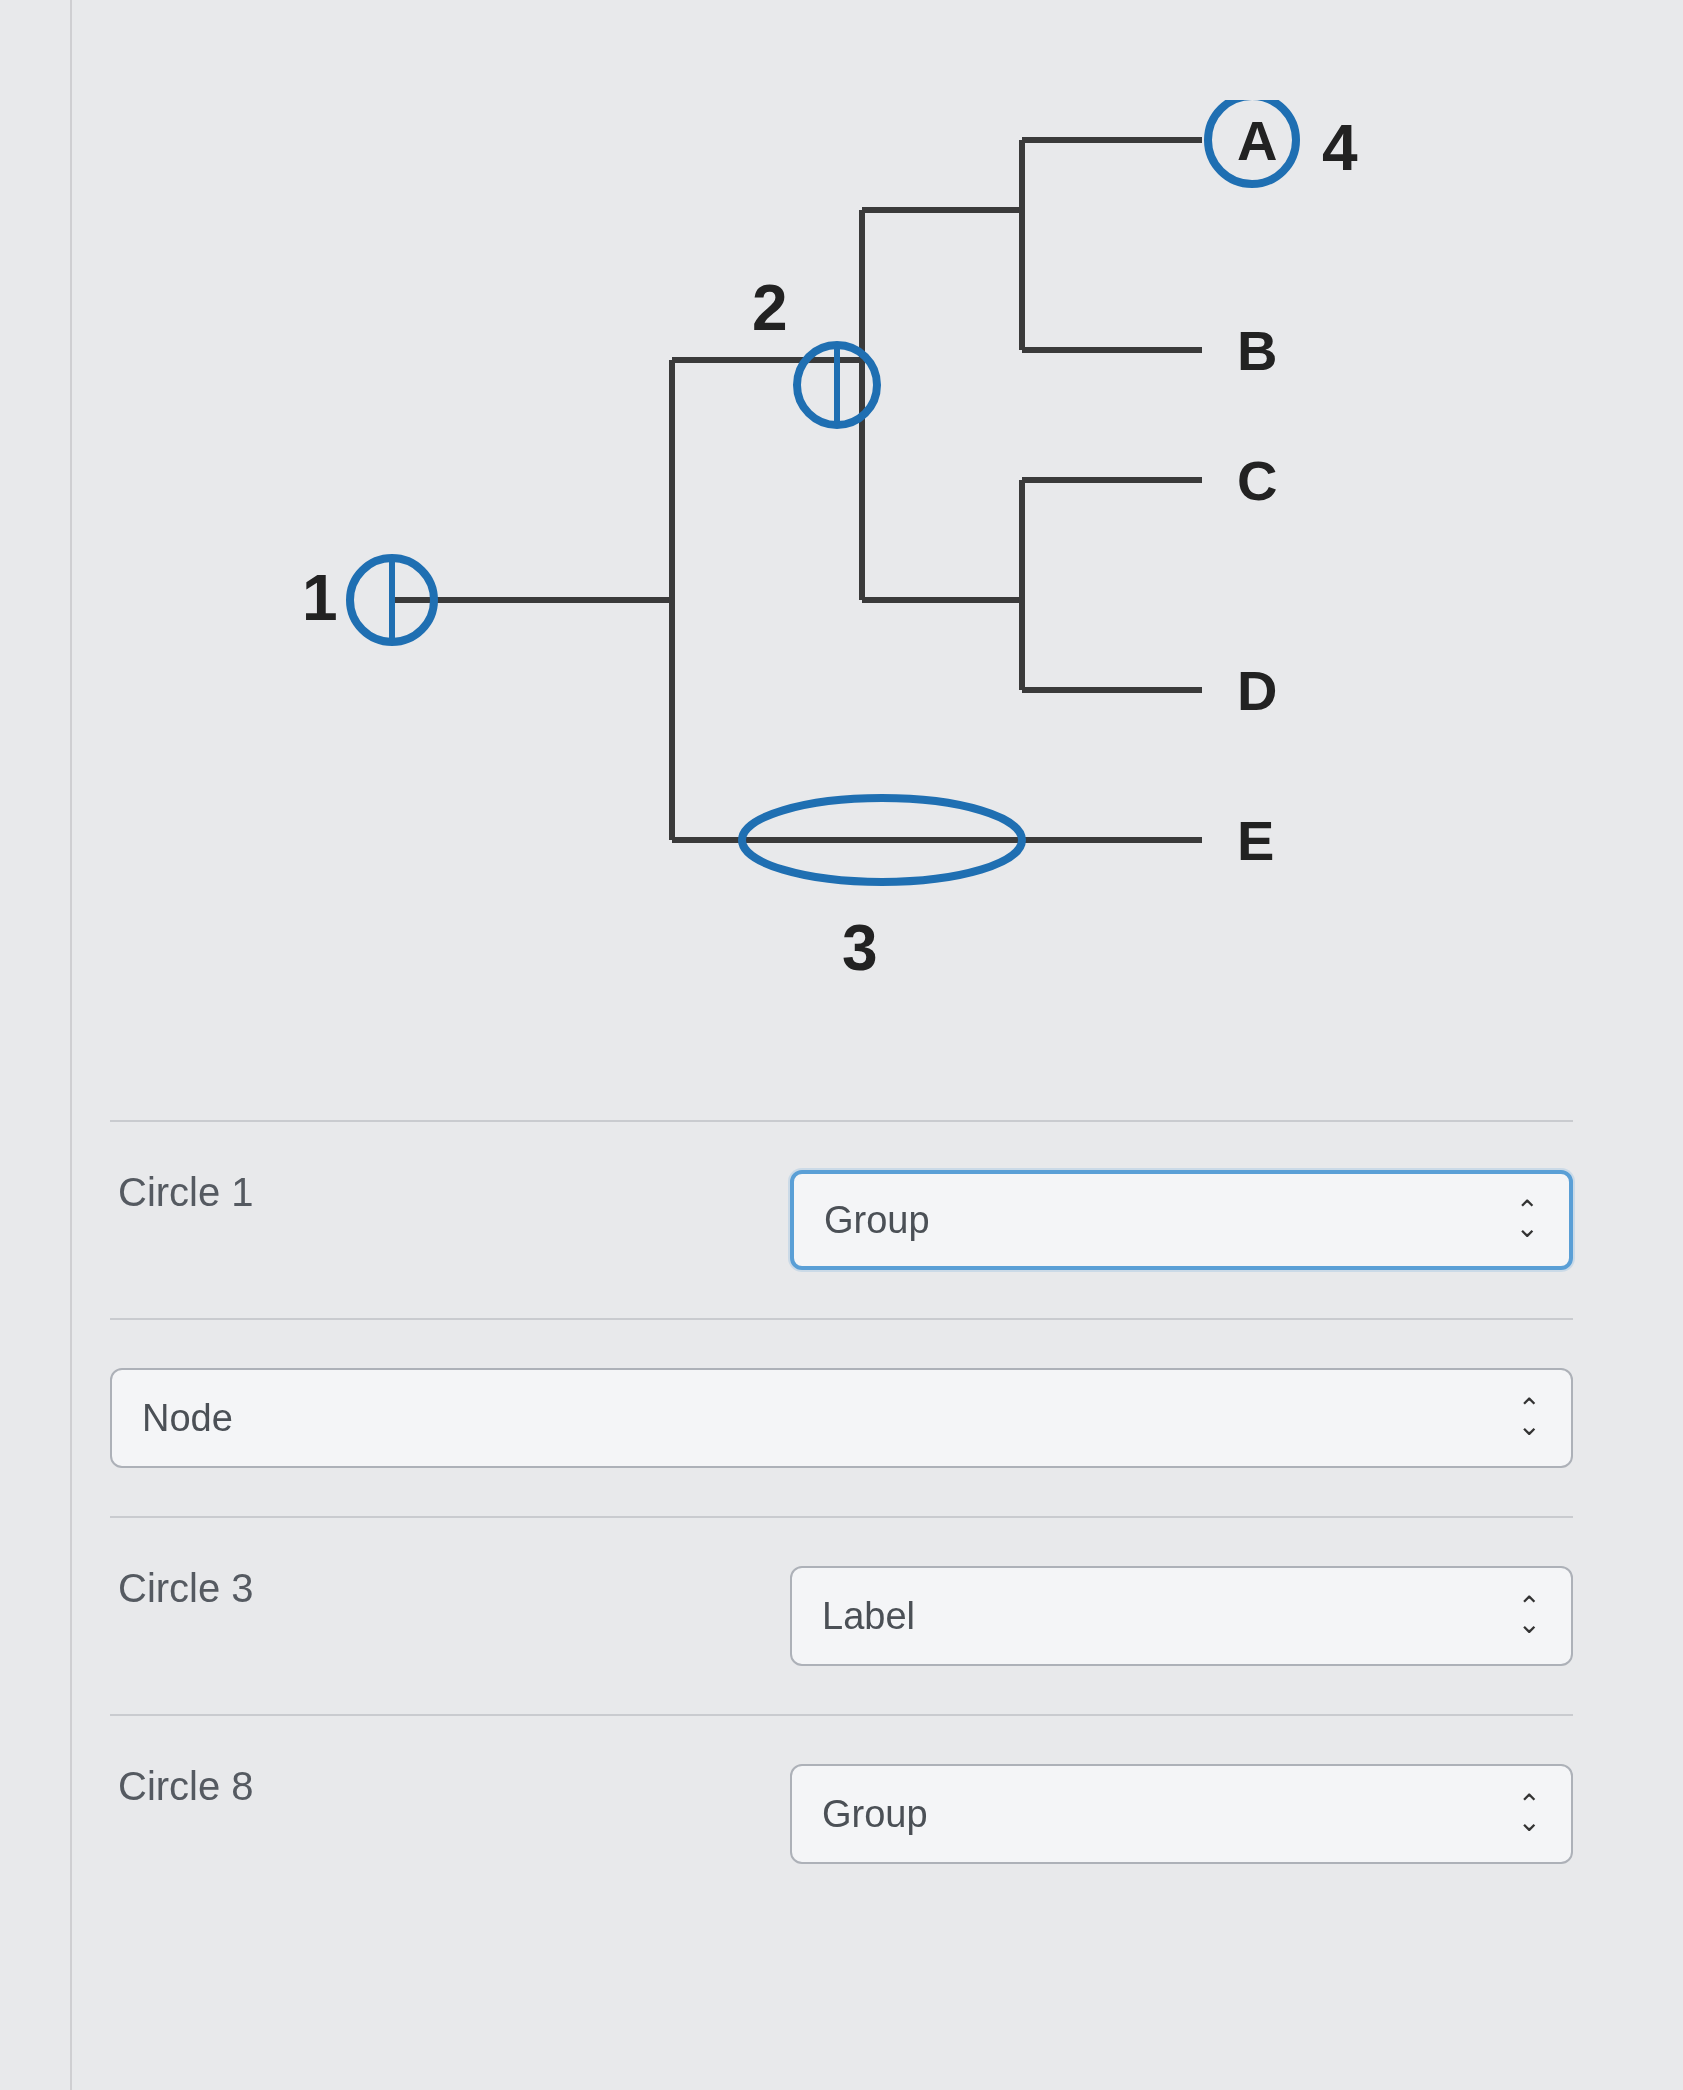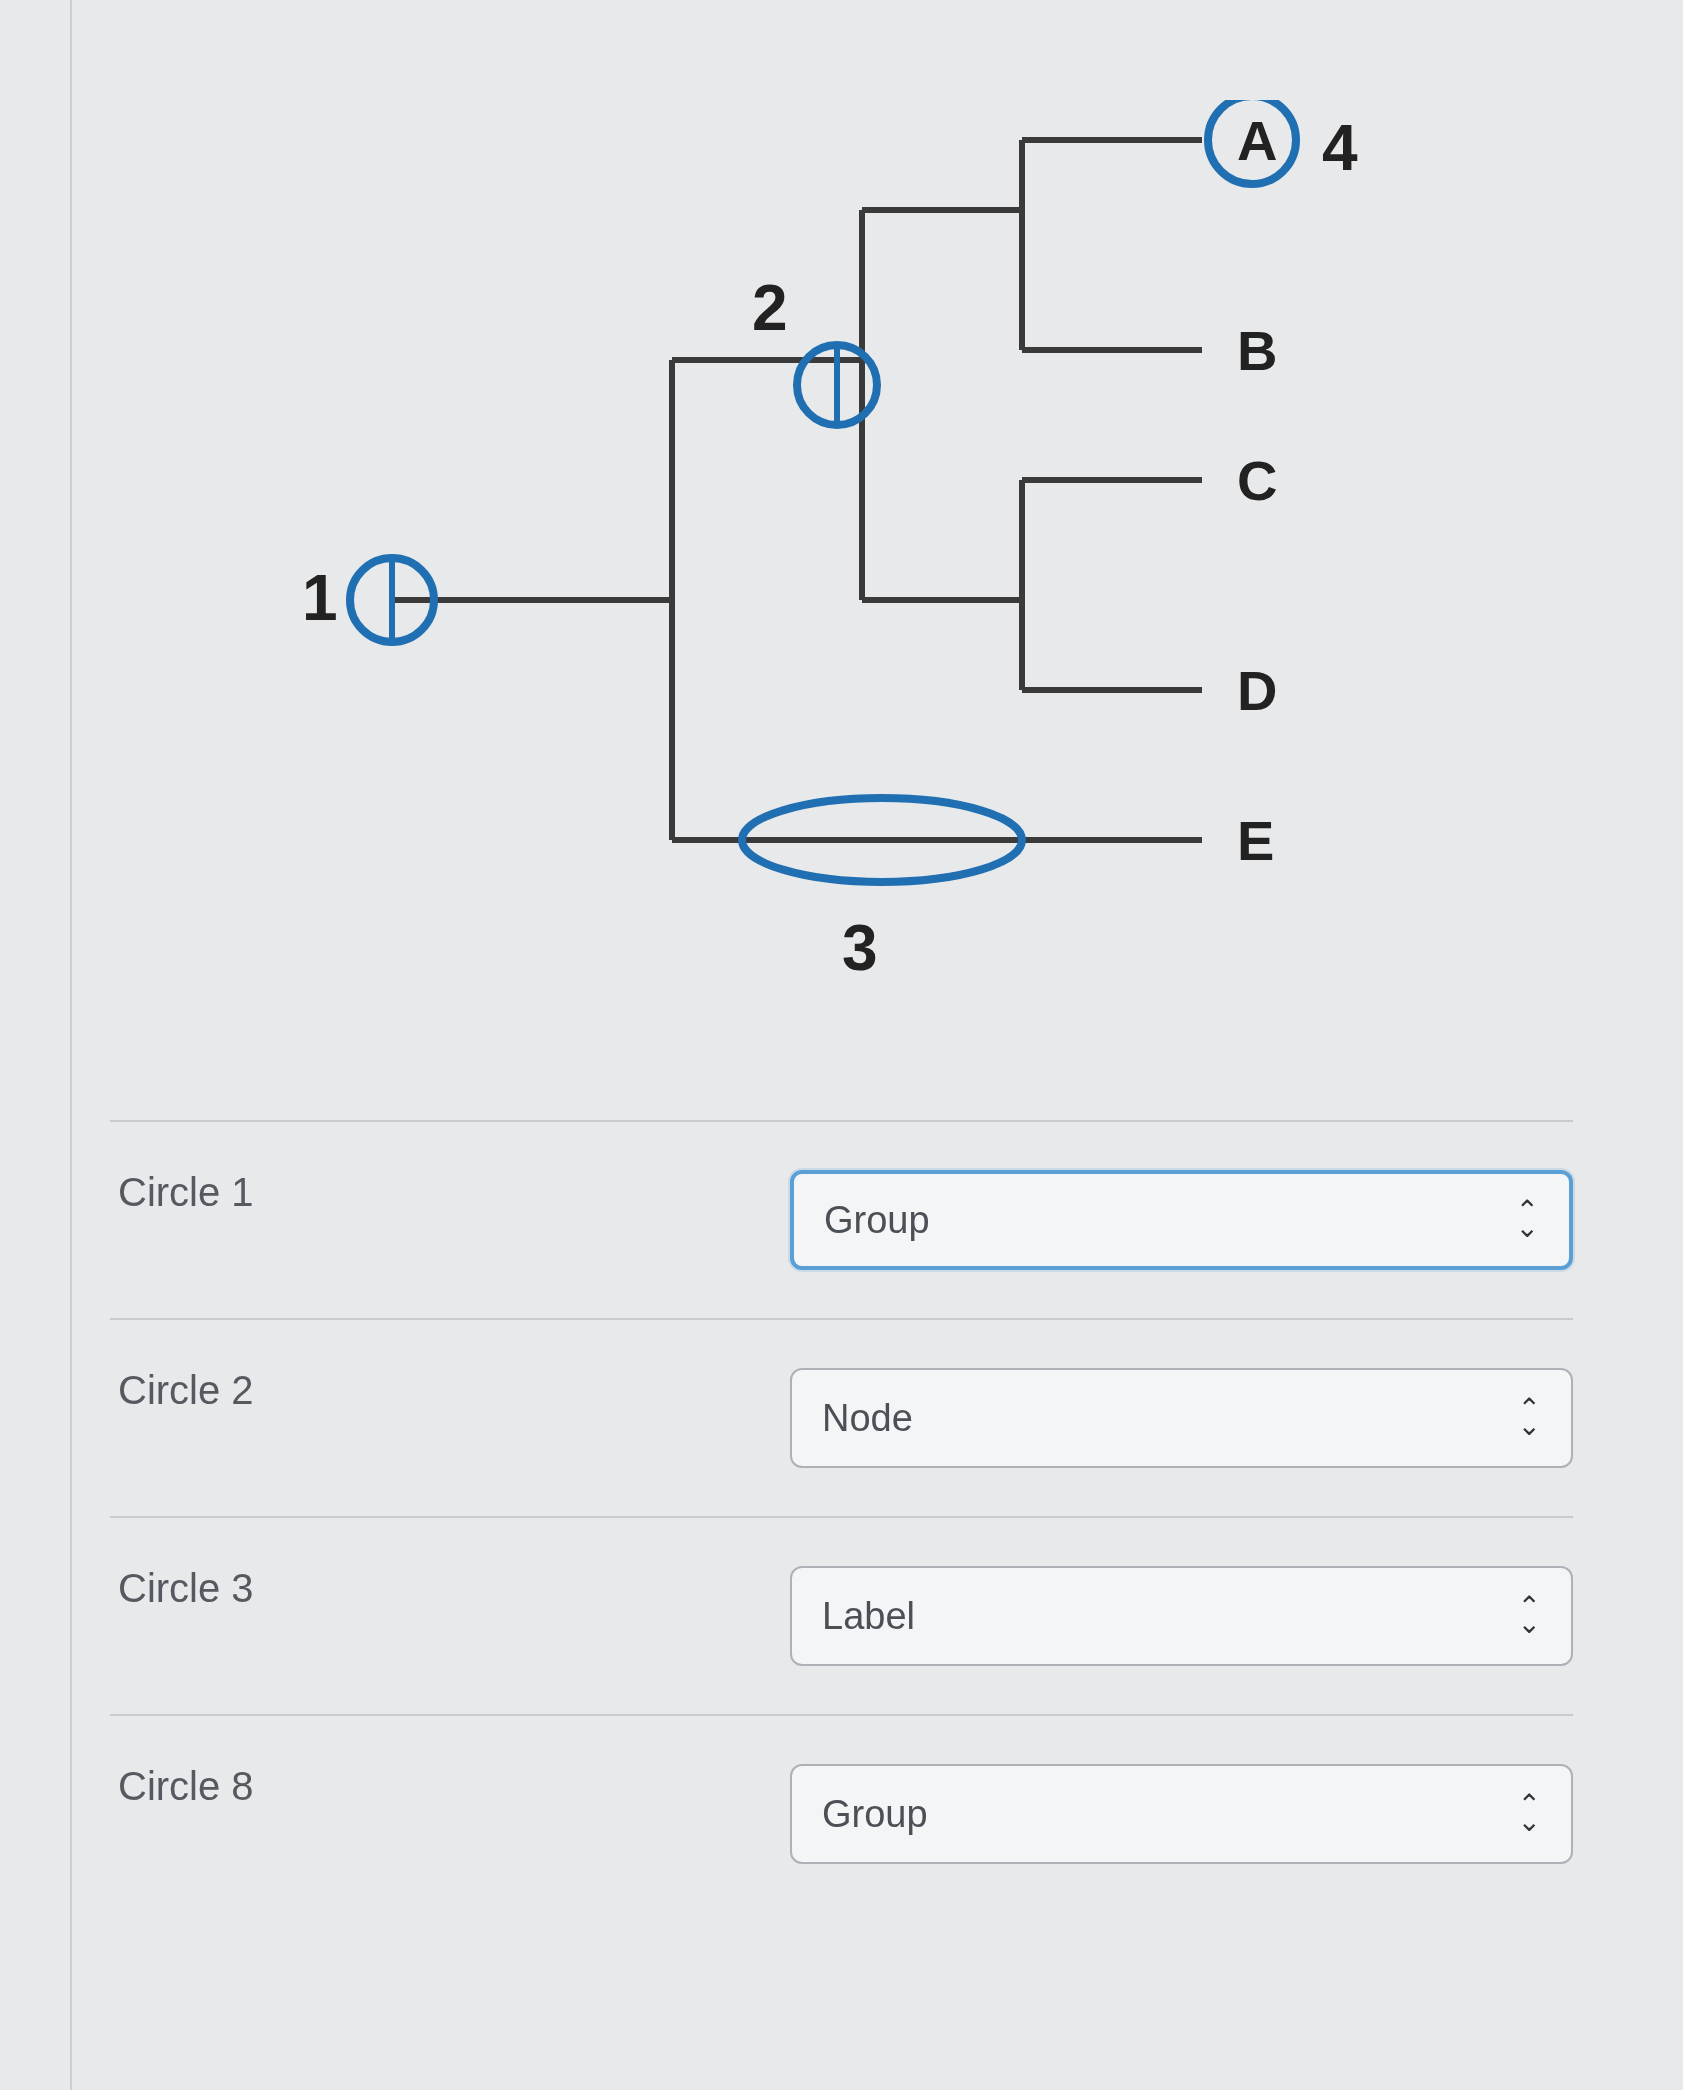--- a/index.html
+++ b/index.html
@@ -154,21 +154,20 @@
           <span>Group</span>
           <span class="chevrons">
               <span>⌃</span>
               <span>⌄</span>
             </span>
         </div>
       </div>
     </div>
 
     <div class="answer-row">
-      <div class="row-label">Circle 2</div>
       <div class="select-wrap">
         <div class="select-box">
           <span>Node</span>
           <span class="chevrons">
               <span>⌃</span>
               <span>⌄</span>
             </span>
         </div>
       </div>
     </div>

